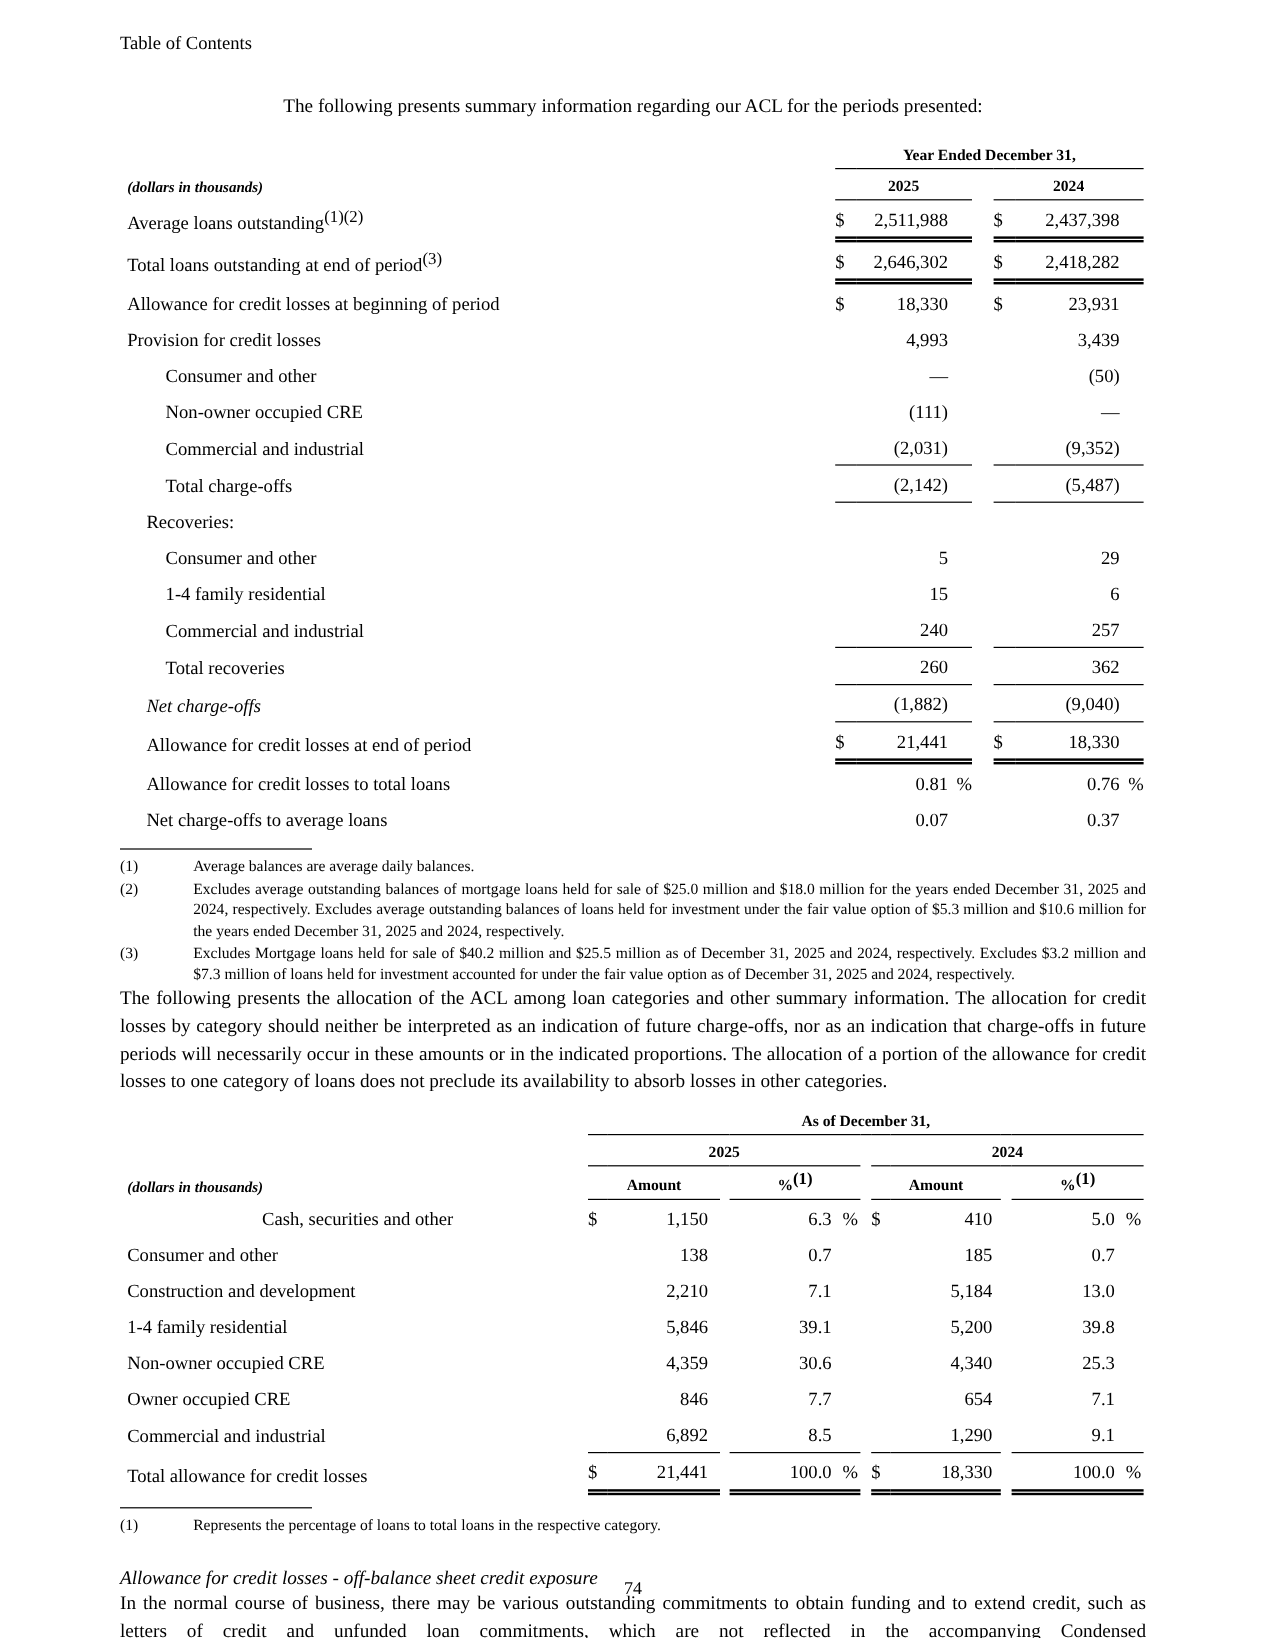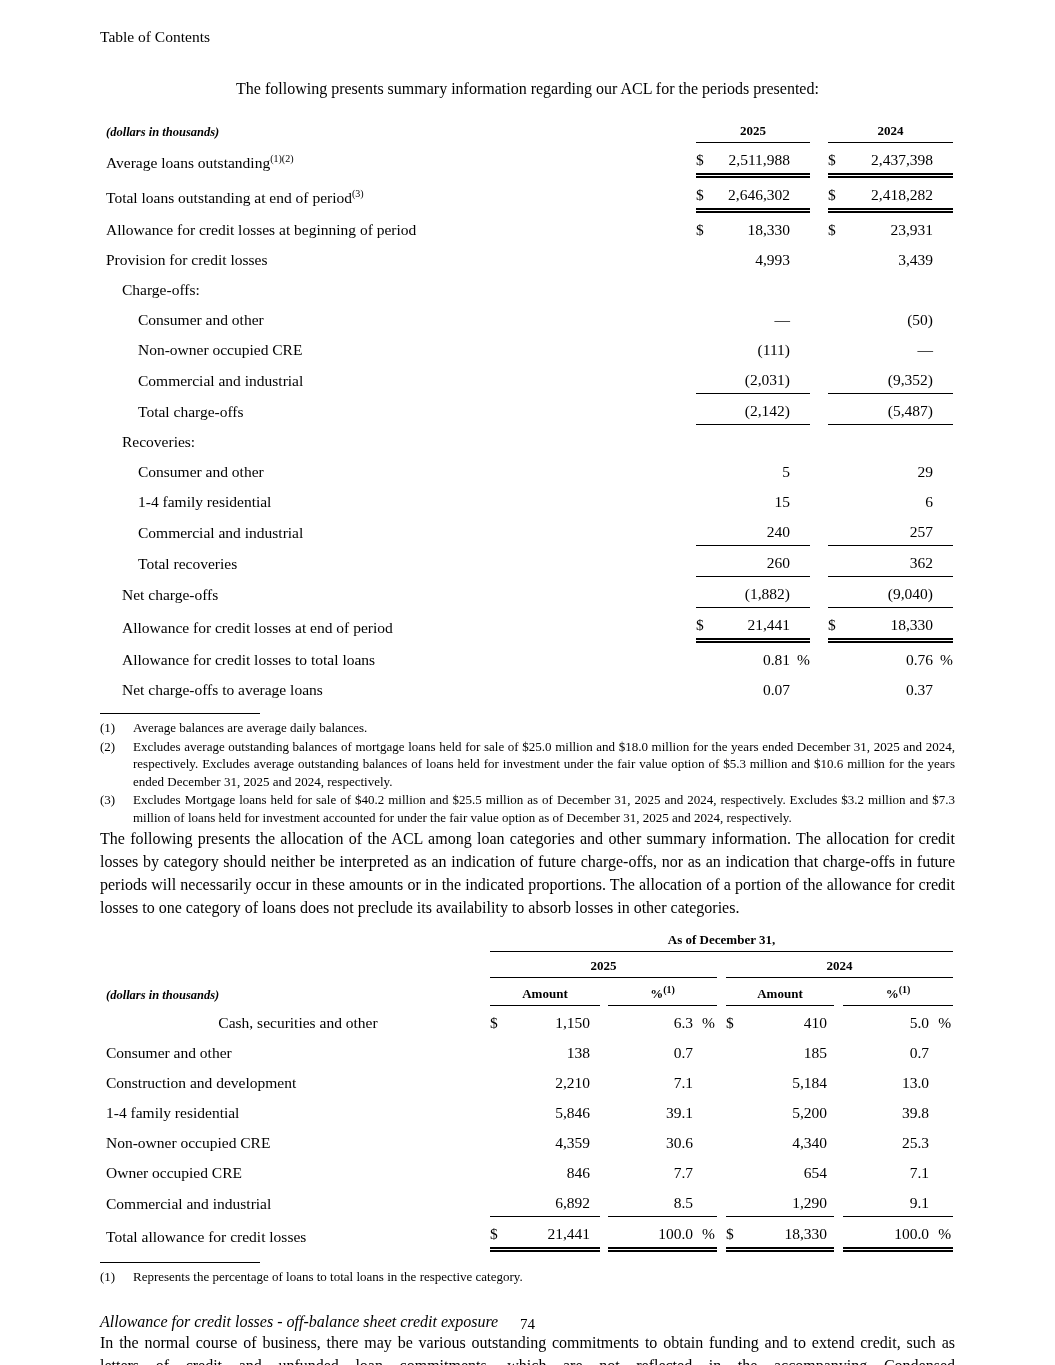--- a/index.html
+++ b/index.html
@@ -16,27 +16,27 @@
   td.n{text-align:right;}
   .suf{display:inline-block;width:20px;text-align:right;}
   .suf2{display:inline-block;width:24px;text-align:right;padding-right:2px;box-sizing:border-box;}
   .bs{border-bottom:1.5px solid #000;}
   .bd{border-bottom:5px double #000;}
   td.ch{font-weight:bold;font-size:13px;text-align:center;padding-bottom:3px;}
   td.units{font-style:italic;font-weight:bold;font-size:12.5px;padding-bottom:3px;padding-left:6px;}
   tr.hA td{height:20px;}
   tr.hB td{height:22px;}
   tr.hC td{height:24px;}
-  sup{font-size:10px;line-height:0;}
+  sup{font-size:14px;line-height:0;}
   .t1{margin-top:17px;}
   .t2{margin-top:9px;}
   .fnsep{width:160px;border-top:1px solid #000;height:0;margin:10px 0 5px 0;}
   .fnrow{display:flex;font-size:13px;line-height:17.5px;margin:0 0 1px 0;}
   .fnnum{width:33px;flex:none;}
-  .fntext{flex:1;text-align:justify;}
+  .fntext{flex:1;text-align:justify;margin-left:28px;}
   .p2{margin-top:13px;}
   .secheading{font-style:italic;font-size:16px;margin:27px 0 0 0;}
   .p3{margin-top:14px;}
   .pageno{position:absolute;left:0;right:0;top:1316px;text-align:center;font-size:15px;}
   .amt2{padding-right:10px;}
   .amt2b{padding-right:7px;}
 </style>
 </head>
 <body>
 
@@ -49,20 +49,24 @@
   <table class="t1">
     <colgroup>
       <col style="width:596px">
         <col style="width:18px">
         <col style="width:96px">
       <col style="width:18px">
         <col style="width:18px">
         <col style="width:107px">
     </colgroup>
     <thead>
+      <tr class="hA">
+        <td></td>
+        <td class="ch bs" colspan="5">Year Ended December 31,</td>
+      </tr>
       <tr class="hB">
         <td class="units">(dollars in thousands)</td>
         <td class="ch bs" colspan="2">2025</td>
         <td></td>
         <td class="ch bs" colspan="2">2024</td>
       </tr>
     </thead>
     <tbody>
         <tr class="row">
           <td class="lbl" style="padding-left: 6px;"><span>Average loans outstanding</span><sup>(1)(2)</sup></td>
@@ -90,101 +94,93 @@
         </tr>
         <tr class="row">
           <td class="lbl" style="padding-left: 6px;"><span>Provision for credit losses</span></td>
           <td class="d"></td>
           <td class="n"><span>4,993</span><span class="suf"></span></td>
           <td></td>
           <td class="d"></td>
           <td class="n"><span>3,439</span><span class="suf"></span></td>
         </tr>
         <tr class="row">
-          <td class="lbl" style="padding-left: 22px;"><span>Charge-offs:</span></td>
+          <td class="lbl" style="padding-left: 38px;"><span>Consumer and other</span></td>
+          <td class="d"></td>
+          <td class="n"><span>—</span><span class="suf"></span></td>
+          <td></td>
+          <td class="d"></td>
+          <td class="n"><span>(50)</span><span class="suf"></span></td>
+        </tr>
+        <tr class="row">
+          <td class="lbl" style="padding-left: 38px;"><span>Non-owner occupied CRE</span></td>
+          <td class="d"></td>
+          <td class="n"><span>(111)</span><span class="suf"></span></td>
+          <td></td>
+          <td class="d"></td>
+          <td class="n"><span>—</span><span class="suf"></span></td>
+        </tr>
+        <tr class="row">
+          <td class="lbl" style="padding-left: 38px;"><span>Commercial and industrial</span></td>
+          <td class="d bs"></td>
+          <td class="n bs"><span>(2,031)</span><span class="suf"></span></td>
+          <td></td>
+          <td class="d bs"></td>
+          <td class="n bs"><span>(9,352)</span><span class="suf"></span></td>
+        </tr>
+        <tr class="row">
+          <td class="lbl" style="padding-left: 38px;"><span>Total charge-offs</span></td>
+          <td class="d bs"></td>
+          <td class="n bs"><span>(2,142)</span><span class="suf"></span></td>
+          <td></td>
+          <td class="d bs"></td>
+          <td class="n bs"><span>(5,487)</span><span class="suf"></span></td>
+        </tr>
+        <tr class="row">
+          <td class="lbl" style="padding-left: 22px;"><span>Recoveries:</span></td>
           <td class="d"></td>
           <td class="n"><span></span><span class="suf"></span></td>
           <td></td>
           <td class="d"></td>
           <td class="n"><span></span><span class="suf"></span></td>
         </tr>
         <tr class="row">
           <td class="lbl" style="padding-left: 38px;"><span>Consumer and other</span></td>
           <td class="d"></td>
-          <td class="n"><span>—</span><span class="suf"></span></td>
-          <td></td>
-          <td class="d"></td>
-          <td class="n"><span>(50)</span><span class="suf"></span></td>
-        </tr>
-        <tr class="row">
-          <td class="lbl" style="padding-left: 38px;"><span>Non-owner occupied CRE</span></td>
-          <td class="d"></td>
-          <td class="n"><span>(111)</span><span class="suf"></span></td>
-          <td></td>
-          <td class="d"></td>
-          <td class="n"><span>—</span><span class="suf"></span></td>
+          <td class="n"><span>5</span><span class="suf"></span></td>
+          <td></td>
+          <td class="d"></td>
+          <td class="n"><span>29</span><span class="suf"></span></td>
+        </tr>
+        <tr class="row">
+          <td class="lbl" style="padding-left: 38px;"><span>1-4 family residential</span></td>
+          <td class="d"></td>
+          <td class="n"><span>15</span><span class="suf"></span></td>
+          <td></td>
+          <td class="d"></td>
+          <td class="n"><span>6</span><span class="suf"></span></td>
         </tr>
         <tr class="row">
           <td class="lbl" style="padding-left: 38px;"><span>Commercial and industrial</span></td>
           <td class="d bs"></td>
-          <td class="n bs"><span>(2,031)</span><span class="suf"></span></td>
-          <td></td>
-          <td class="d bs"></td>
-          <td class="n bs"><span>(9,352)</span><span class="suf"></span></td>
-        </tr>
-        <tr class="row">
-          <td class="lbl" style="padding-left: 38px;"><span>Total charge-offs</span></td>
-          <td class="d bs"></td>
-          <td class="n bs"><span>(2,142)</span><span class="suf"></span></td>
-          <td></td>
-          <td class="d bs"></td>
-          <td class="n bs"><span>(5,487)</span><span class="suf"></span></td>
-        </tr>
-        <tr class="row">
-          <td class="lbl" style="padding-left: 22px;"><span>Recoveries:</span></td>
-          <td class="d"></td>
-          <td class="n"><span></span><span class="suf"></span></td>
-          <td></td>
-          <td class="d"></td>
-          <td class="n"><span></span><span class="suf"></span></td>
-        </tr>
-        <tr class="row">
-          <td class="lbl" style="padding-left: 38px;"><span>Consumer and other</span></td>
-          <td class="d"></td>
-          <td class="n"><span>5</span><span class="suf"></span></td>
-          <td></td>
-          <td class="d"></td>
-          <td class="n"><span>29</span><span class="suf"></span></td>
-        </tr>
-        <tr class="row">
-          <td class="lbl" style="padding-left: 38px;"><span>1-4 family residential</span></td>
-          <td class="d"></td>
-          <td class="n"><span>15</span><span class="suf"></span></td>
-          <td></td>
-          <td class="d"></td>
-          <td class="n"><span>6</span><span class="suf"></span></td>
-        </tr>
-        <tr class="row">
-          <td class="lbl" style="padding-left: 38px;"><span>Commercial and industrial</span></td>
-          <td class="d bs"></td>
           <td class="n bs"><span>240</span><span class="suf"></span></td>
           <td></td>
           <td class="d bs"></td>
           <td class="n bs"><span>257</span><span class="suf"></span></td>
         </tr>
         <tr class="row">
           <td class="lbl" style="padding-left: 38px;"><span>Total recoveries</span></td>
           <td class="d bs"></td>
           <td class="n bs"><span>260</span><span class="suf"></span></td>
           <td></td>
           <td class="d bs"></td>
           <td class="n bs"><span>362</span><span class="suf"></span></td>
         </tr>
         <tr class="row">
-          <td class="lbl" style="padding-left: 22px;"><span>Net charge-offs</span></td>
+          <td class="lbl" style="padding-left: 22px; font-style: italic;"><span>Net charge-offs</span></td>
           <td class="d bs"></td>
           <td class="n bs"><span>(1,882)</span><span class="suf"></span></td>
           <td></td>
           <td class="d bs"></td>
           <td class="n bs"><span>(9,040)</span><span class="suf"></span></td>
         </tr>
         <tr class="row">
           <td class="lbl" style="padding-left: 22px;"><span>Allowance for credit losses at end of period</span></td>
           <td class="d bd">$</td>
           <td class="n bd"><span>21,441</span><span class="suf"></span></td>

